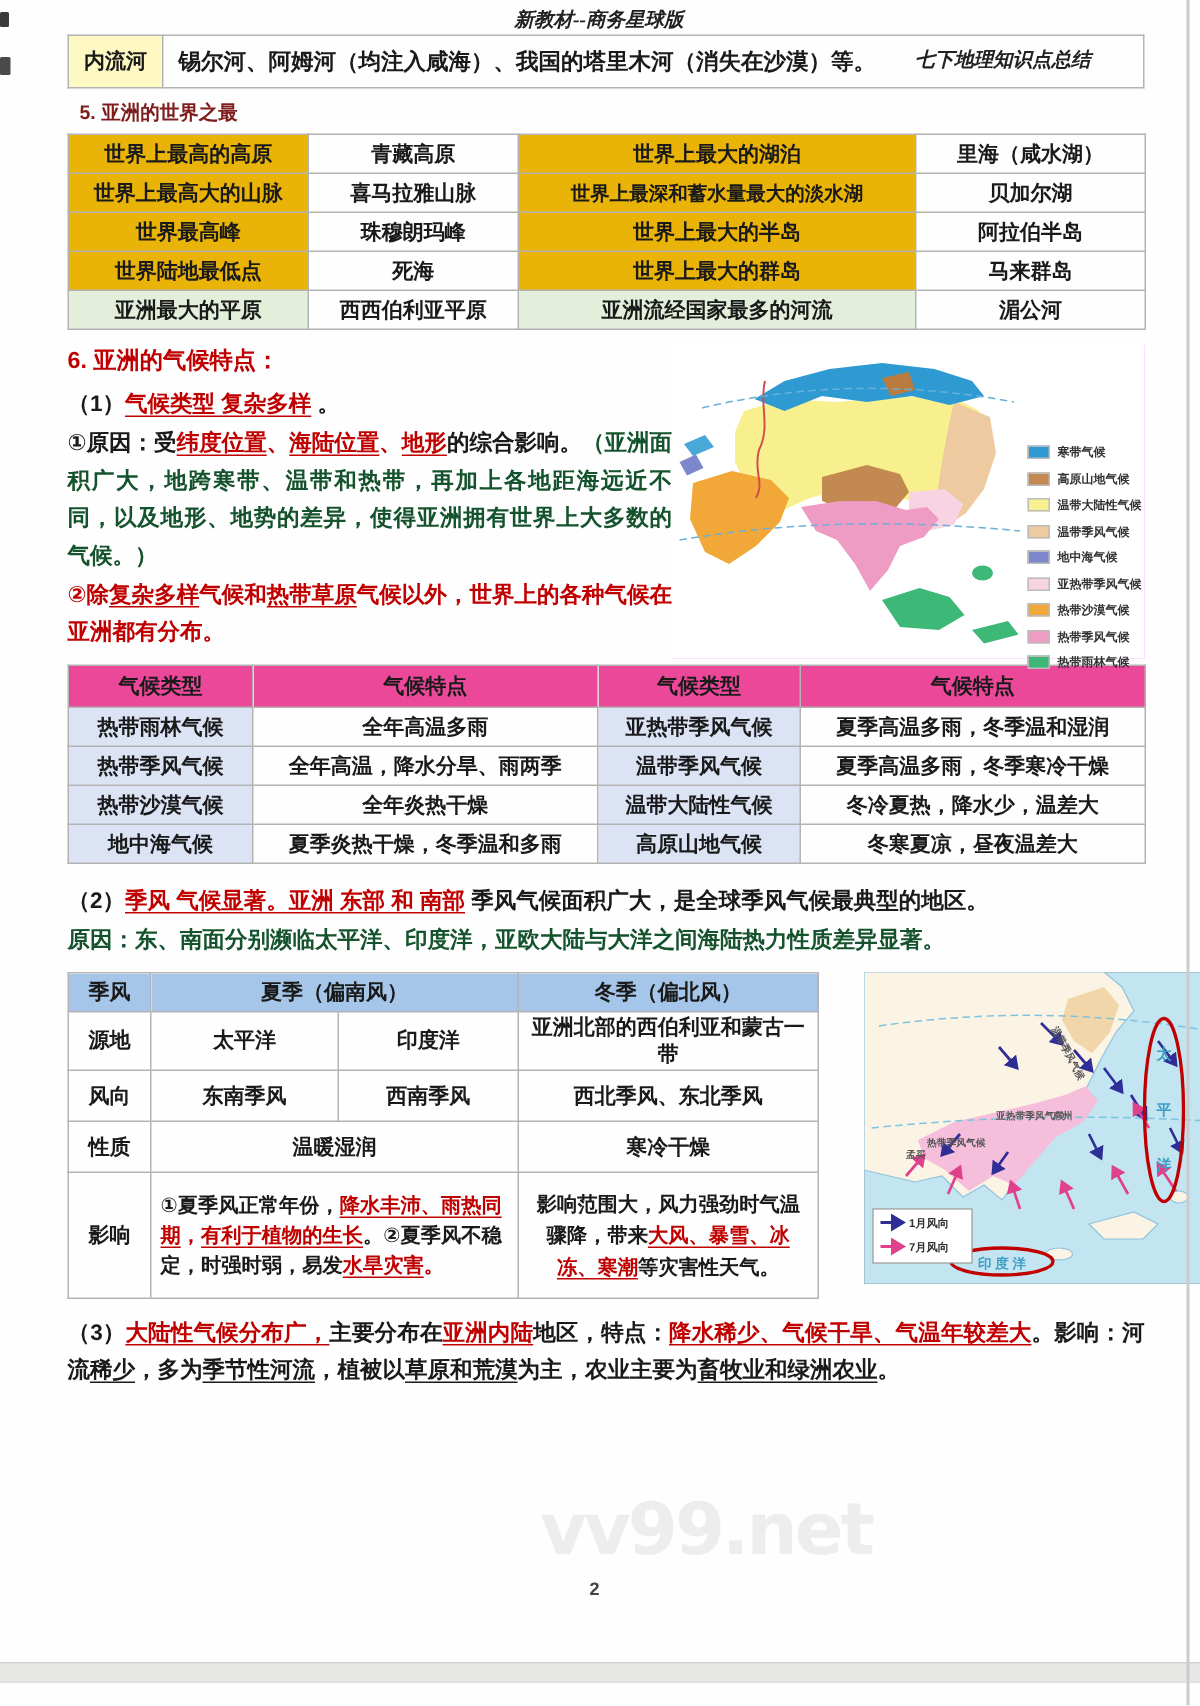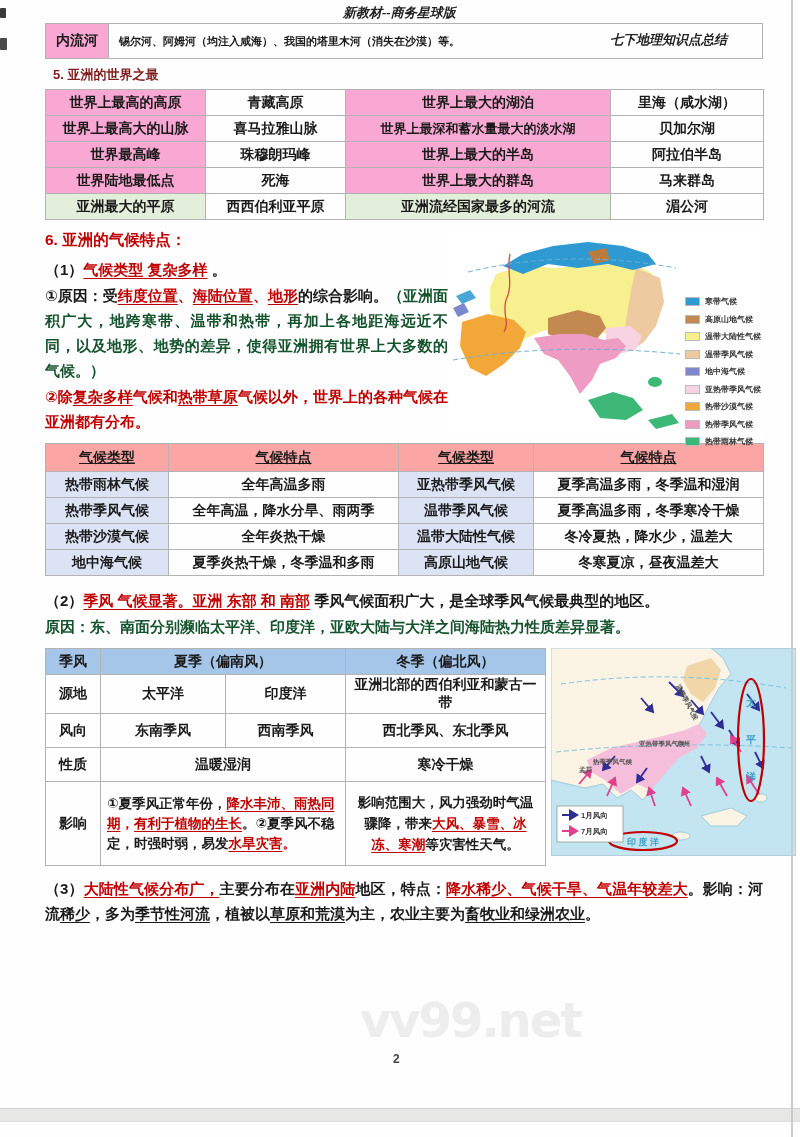--- a/index.html
+++ b/index.html
@@ -26,29 +26,29 @@
   
   table { border-collapse:collapse; table-layout:fixed; }
   td,th { border:1px solid #b3b3b3; text-align:center; vertical-align:middle;
           font-weight:bold; font-size:14px; color:#1a1a1a; padding:1px 3px; overflow:hidden; }
 
   .content { position:relative; margin-left:45px; width:718px; }
 
   
   .inland-table { width:718px; margin-top:1px; }
   .inland-table td { height:35px; }
-  .inland-label { width:63px; background:#f9a8d4; }
-  .inland-text  { text-align:left; padding-left:10px; font-size:11px; }
+  .inland-label { width:63px; background:#fef9c3; }
+  .inland-text  { text-align:left; padding-left:10px; font-size:15px; }
 
   .sec-title { font-size:13px; margin:7px 0 5px 8px; color:#7f1d1d; }
 
   
   .t5 { width:718px; }
   .t5 td { height:26px; }
-  .t5 .key { background:#f9a8d4; }
+  .t5 .key { background:#eab308; }
   .t5 tr.last .key { background:#e3efda; }
   .t5 col.c1{width:160px} .t5 col.c2{width:140px} .t5 col.c3{width:265px} .t5 col.c4{width:153px}
 
   
   .sec6-row { display:flex; margin-top:10px; }
   .sec6-text { width:403px; flex:none; }
   .sec6-title { color:#c00000; font-size:15.5px; margin-bottom:6px; }
   .para { font-size:15px; line-height:25px; text-align:justify; }
   .para + .para { margin-top:1px; }
 
@@ -60,29 +60,29 @@
   .climate-map { position:relative; width:315px; height:209px; margin-left:0; flex:none; background:#f0abfc; }
   .climate-map svg { position:absolute; left:0; top:0; }
   .cmap-legend { position:absolute; right:2px; top:66px; display:grid; row-gap:6.5px; }
   .cmap-legend .item { display:flex; align-items:center; gap:5px; }
   .cmap-legend .sw { width:15px; height:9px; flex:none; border:0.5px solid #bbb; }
   .cmap-legend .lb { font-size:8px; font-weight:bold; color:#333; white-space:nowrap; }
 
   
   .tclimate { width:718px; margin-top:4px; }
   .tclimate td { height:26px; }
-  .tclimate tr.hd td { background:#fca5a5; height:28px;text-decoration:underline; }
+  .tclimate tr.hd td { background:#ec4899; height:28px; }
   .tclimate .key { background:#dbe3f4; }
   .tclimate col.c1{width:123px} .tclimate col.c2{width:230px} .tclimate col.c3{width:135px} .tclimate col.c4{width:230px}
 
   .p2 { margin-top:12px; }
   .p2b { margin-top:2px; }
 
   
-  .monsoon-row { display:flex; margin-top:9px; }
+  .monsoon-row { display:flex; margin-top:9px;gap:25px; }
   .tmonsoon { width:500px; flex:none; }
   .tmonsoon td { height:26px; }
   .tmonsoon tr.hd td { background:#a5c6e9; }
   .tmonsoon tr.mid td { height:34px; }
   .tmonsoon col.c0{width:55px} .tmonsoon col.c1{width:125px} .tmonsoon col.c2{width:120px} .tmonsoon col.c3{width:200px}
   .tmonsoon .impact-sum { text-align:left; font-size:13.5px; line-height:20px; padding:4px 6px; height:84px; }
   .tmonsoon .impact-win { font-size:13.5px; line-height:21px; padding:3px 6px; }
 
   .monsoon-map { position:relative; width:245px; height:208px; margin-left:5px; flex:none; }
 

